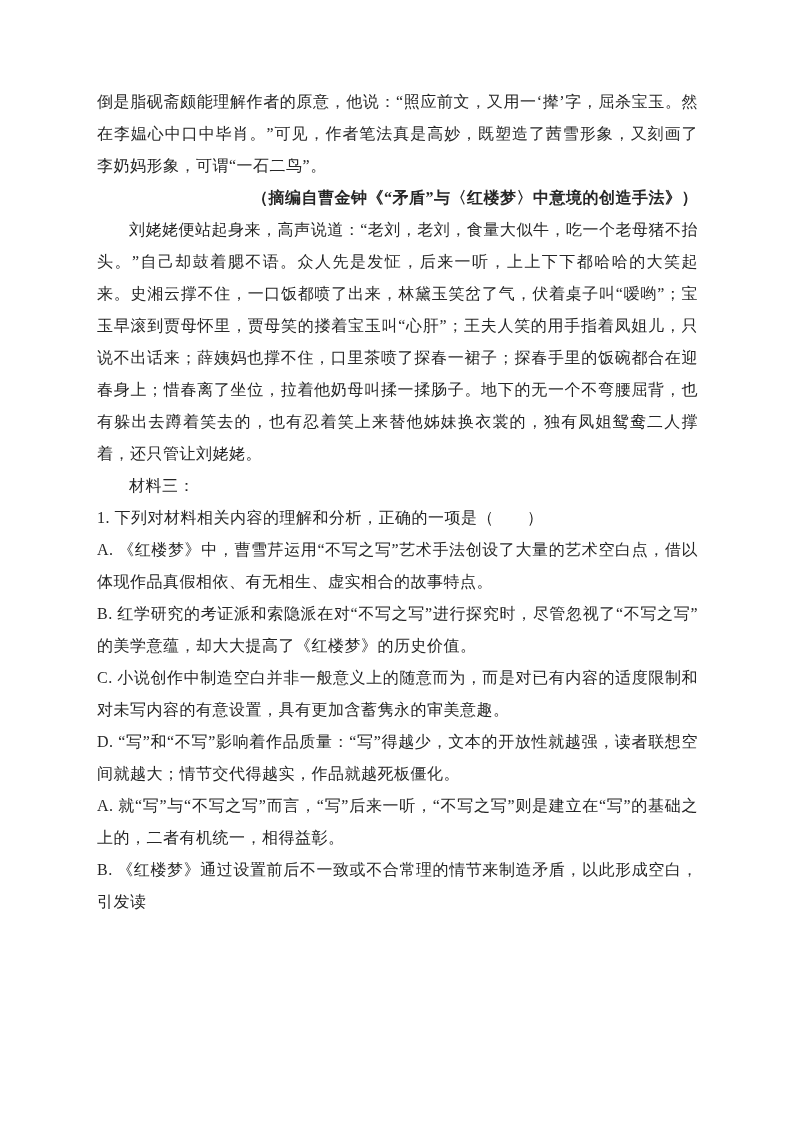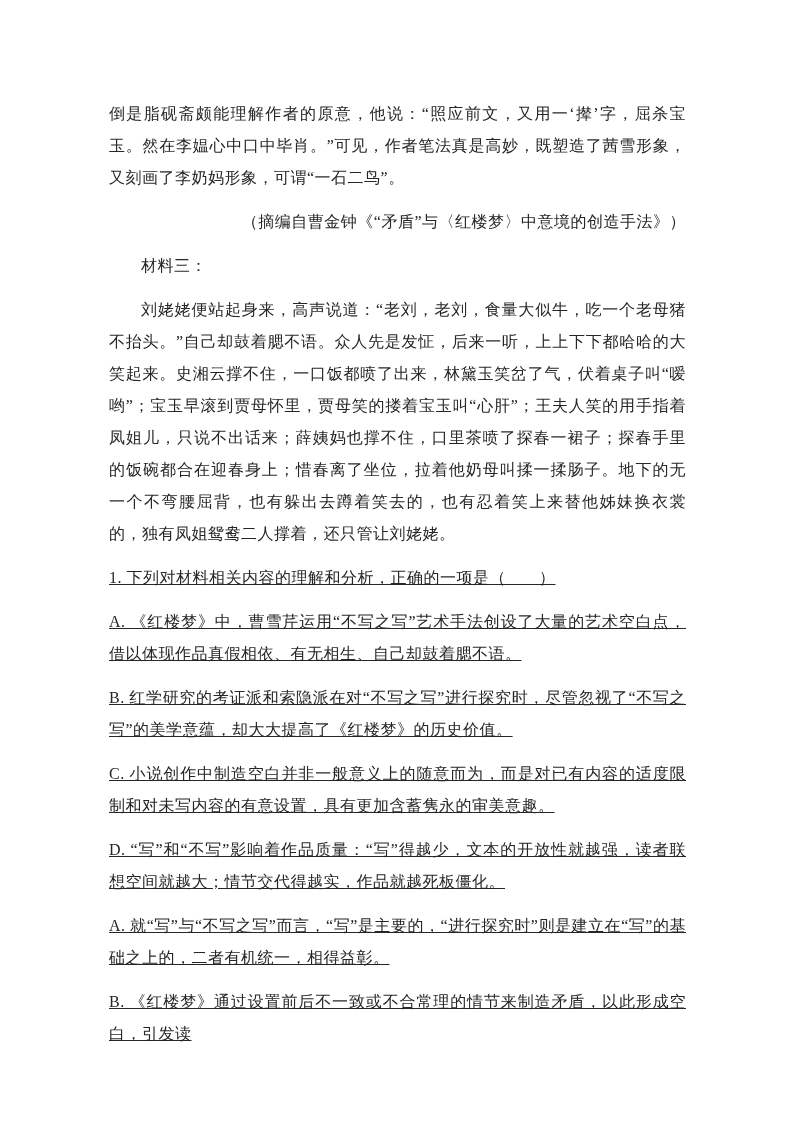--- a/index.html
+++ b/index.html
@@ -18,44 +18,44 @@
     position: absolute;
     left: 97px;
     top: 86px;
     width: 601px;
     color: #262626;
     font-size: 16px;
     line-height: 32px;
     letter-spacing: 0.5px;
   }
   .page p {
-    margin: 12px;
+    margin: 0;
     padding: 0;
     text-align: justify;
     text-justify: inter-ideograph;
   }
   .indent {
     text-indent: 2em;
   }
   .attribution {
     text-align: right !important;
+    font-weight: bold;
   }
   .question, .option {
     text-indent: 0;
-    text-decoration: underline;
   }
 </style>
 </head>
 <body>
 
 <div class="page">
   <p class="para">倒是脂砚斋颇能理解作者的原意，他说：“照应前文，又用一‘撵’字，屈杀宝玉。然在李媪心中口中毕肖。”可见，作者笔法真是高妙，既塑造了茜雪形象，又刻画了李奶妈形象，可谓“一石二鸟”。</p>
   <p class="attribution">（摘编自曹金钟《“矛盾”与〈红楼梦〉中意境的创造手法》）</p>
+  <p class="para indent">刘姥姥便站起身来，高声说道：“老刘，老刘，食量大似牛，吃一个老母猪不抬头。”自己却鼓着腮不语。众人先是发怔，后来一听，上上下下都哈哈的大笑起来。史湘云撑不住，一口饭都喷了出来，林黛玉笑岔了气，伏着桌子叫“嗳哟”；宝玉早滚到贾母怀里，贾母笑的搂着宝玉叫“心肝”；王夫人笑的用手指着凤姐儿，只说不出话来；薛姨妈也撑不住，口里茶喷了探春一裙子；探春手里的饭碗都合在迎春身上；惜春离了坐位，拉着他奶母叫揉一揉肠子。地下的无一个不弯腰屈背，也有躲出去蹲着笑去的，也有忍着笑上来替他姊妹换衣裳的，独有凤姐鸳鸯二人撑着，还只管让刘姥姥。</p>
   <p class="para indent">材料三：</p>
-  <p class="para indent">刘姥姥便站起身来，高声说道：“老刘，老刘，食量大似牛，吃一个老母猪不抬头。”自己却鼓着腮不语。众人先是发怔，后来一听，上上下下都哈哈的大笑起来。史湘云撑不住，一口饭都喷了出来，林黛玉笑岔了气，伏着桌子叫“嗳哟”；宝玉早滚到贾母怀里，贾母笑的搂着宝玉叫“心肝”；王夫人笑的用手指着凤姐儿，只说不出话来；薛姨妈也撑不住，口里茶喷了探春一裙子；探春手里的饭碗都合在迎春身上；惜春离了坐位，拉着他奶母叫揉一揉肠子。地下的无一个不弯腰屈背，也有躲出去蹲着笑去的，也有忍着笑上来替他姊妹换衣裳的，独有凤姐鸳鸯二人撑着，还只管让刘姥姥。</p>
   <p class="question">1. 下列对材料相关内容的理解和分析，正确的一项是（　　）</p>
-  <p class="option">A. 《红楼梦》中，曹雪芹运用“不写之写”艺术手法创设了大量的艺术空白点，借以体现作品真假相依、有无相生、自己却鼓着腮不语。</p>
+  <p class="option">A. 《红楼梦》中，曹雪芹运用“不写之写”艺术手法创设了大量的艺术空白点，借以体现作品真假相依、有无相生、虚实相合的故事特点。</p>
   <p class="option">B. 红学研究的考证派和索隐派在对“不写之写”进行探究时，尽管忽视了“不写之写”的美学意蕴，却大大提高了《红楼梦》的历史价值。</p>
   <p class="option">C. 小说创作中制造空白并非一般意义上的随意而为，而是对已有内容的适度限制和对未写内容的有意设置，具有更加含蓄隽永的审美意趣。</p>
   <p class="option">D. “写”和“不写”影响着作品质量：“写”得越少，文本的开放性就越强，读者联想空间就越大；情节交代得越实，作品就越死板僵化。</p>
-  <p class="option">A. 就“写”与“不写之写”而言，“写”是主要的，“进行探究时”则是建立在“写”的基础之上的，二者有机统一，相得益彰。</p>
+  <p class="option">A. 就“写”与“不写之写”而言，“写”后来一听，“不写之写”则是建立在“写”的基础之上的，二者有机统一，相得益彰。</p>
   <p class="option">B. 《红楼梦》通过设置前后不一致或不合常理的情节来制造矛盾，以此形成空白，引发读</p>
 </div>
 
 </body></html>

